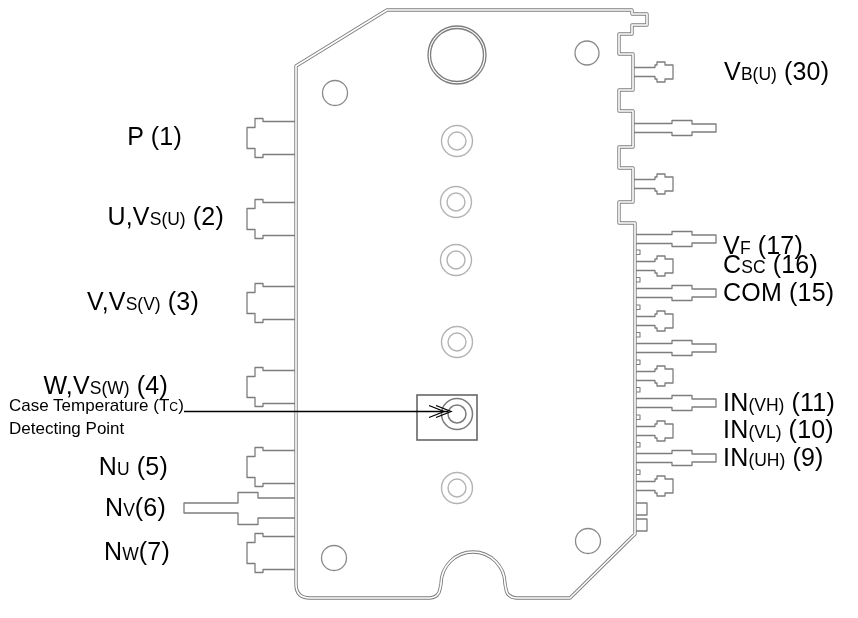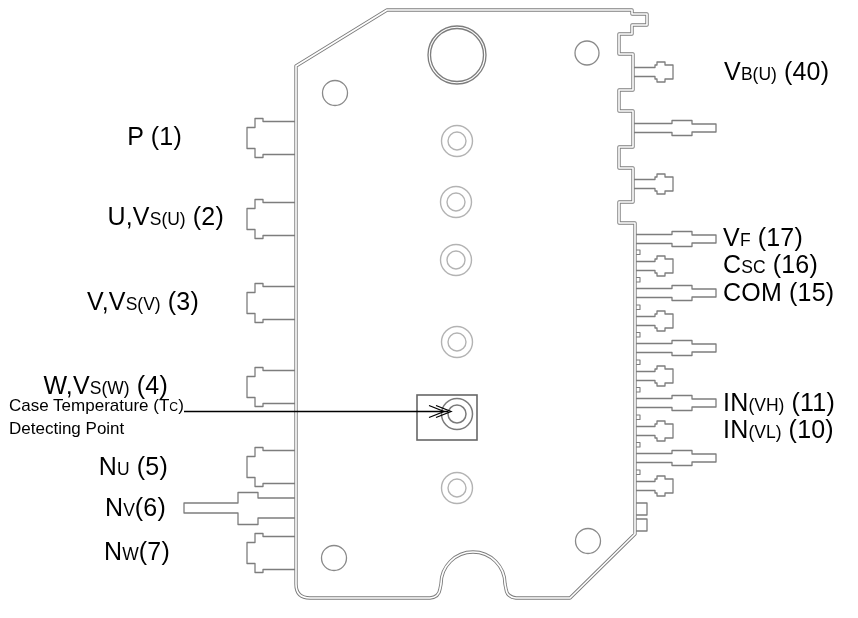--- a/index.html
+++ b/index.html
@@ -102,25 +102,26 @@
   </svg>
 
   <div class="pin-label" style="right:676px; top:137px"><span>P</span><span class="sub"></span><span> (1)</span></div>
   <div class="pin-label" style="right:634px; top:217px"><span>U,V</span><span class="sub">S(U)</span><span> (2)</span></div>
   <div class="pin-label" style="right:659px; top:302px"><span>V,V</span><span class="sub">S(V)</span><span> (3)</span></div>
   <div class="pin-label" style="right:690px; top:386px"><span>W,V</span><span class="sub">S(W)</span><span> (4)</span></div>
   <div class="pin-label" style="right:690px; top:467px"><span>N</span><span class="sub">U</span><span> (5)</span></div>
   <div class="pin-label" style="right:692px; top:508px"><span>N</span><span class="sub">V</span><span>(6)</span></div>
   <div class="pin-label" style="right:688px; top:552px"><span>N</span><span class="sub">W</span><span>(7)</span></div>
 
-  <div class="pin-label" style="left:724px; top:72px"><span>V</span><span class="sub">B(U)</span><span> (40)</span></div>
-  <div class="pin-label" style="left:723px; top:238px"><span>V</span><span class="sub">F</span><span> (17)</span></div>
+  <div class="pin-label" style="left:724px; top:72px"><span>V</span><span class="sub">B(U)</span><span> (30)</span></div>
+  <div class="pin-label" style="left:723px; top:246px"><span>V</span><span class="sub">F</span><span> (17)</span></div>
   <div class="pin-label" style="left:723px; top:265px"><span>C</span><span class="sub">SC</span><span> (16)</span></div>
   <div class="pin-label" style="left:723px; top:293px"><span>COM</span><span class="sub"></span><span> (15)</span></div>
   <div class="pin-label" style="left:723px; top:403px"><span>IN</span><span class="sub">(VH)</span><span> (11)</span></div>
   <div class="pin-label" style="left:723px; top:430px"><span>IN</span><span class="sub">(VL)</span><span> (10)</span></div>
+  <div class="pin-label" style="left:723px; top:458px"><span>IN</span><span class="sub">(UH)</span><span> (9)</span></div>
 
   <div class="note">
     <div><span>Case Temperature (T</span><span class="sub">C</span><span>)</span></div>
     <div>Detecting Point</div>
   </div>
 
 </div>
 
 </body></html>

